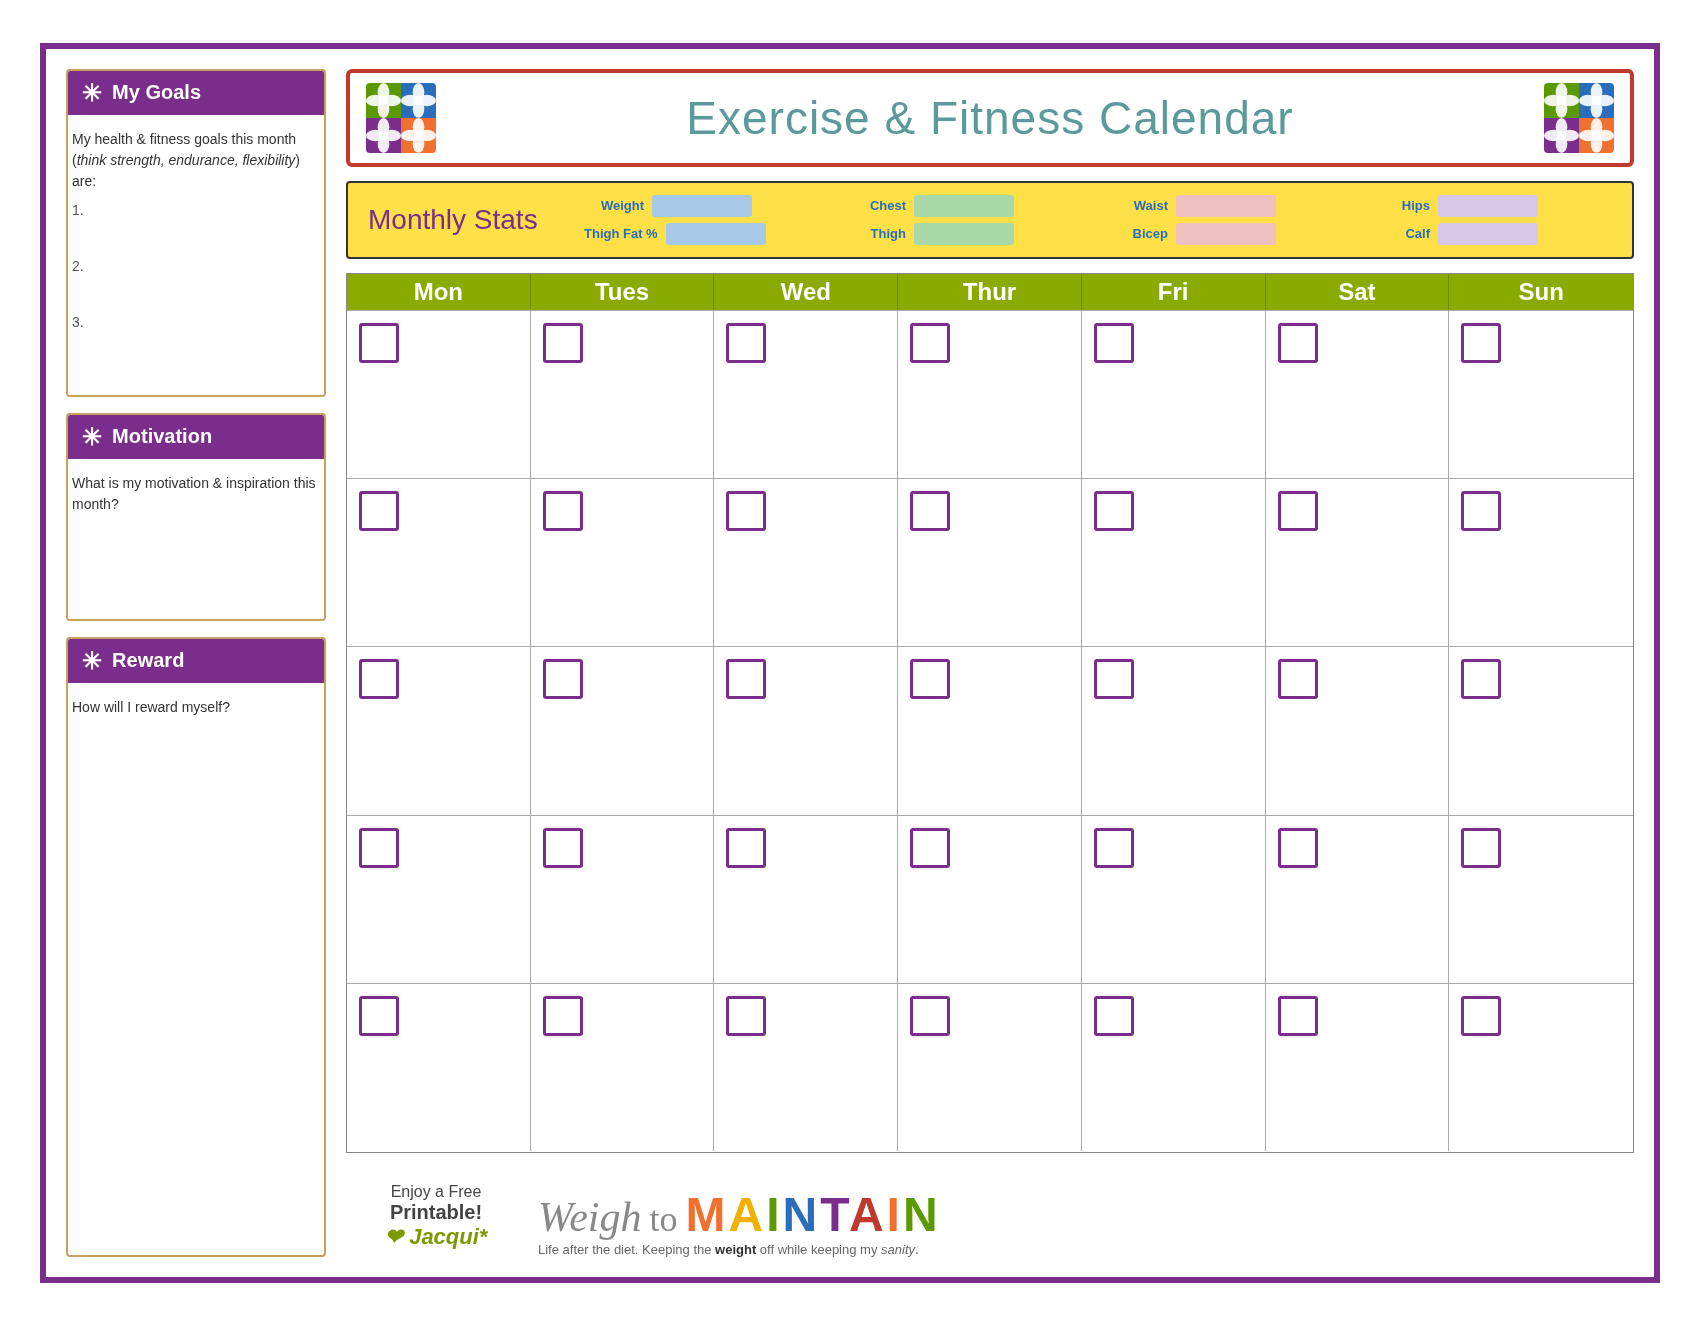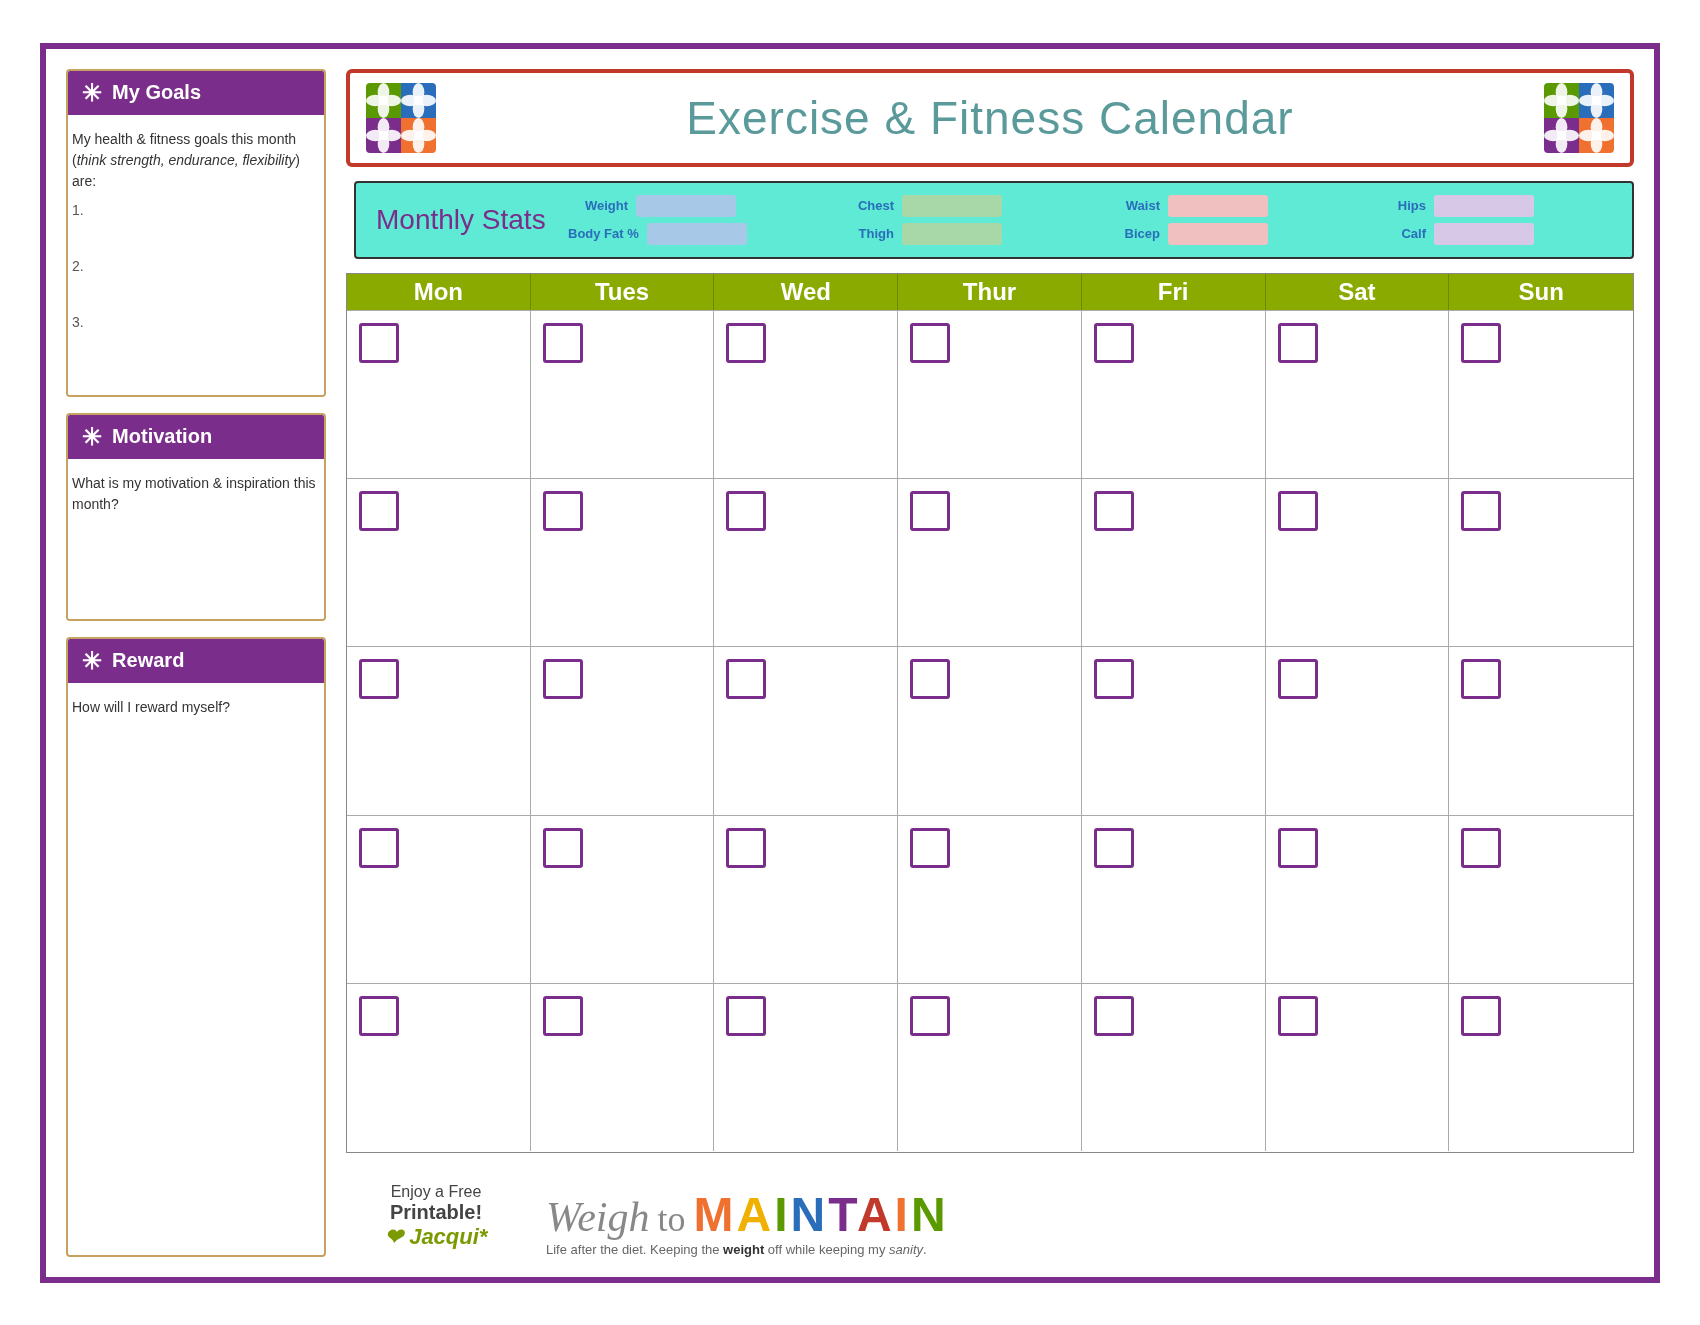--- a/index.html
+++ b/index.html
@@ -152,23 +152,22 @@
       margin-left: 6px;
     }
 
     
     .monthly-stats {
       border: 2px solid #333;
       border-radius: 4px;
       display: flex;
       align-items: center;
       padding: 12px 20px;
-      gap: 12px;
-      background: #5eead4;
-      margin-left: 8px;
+      gap: 36px;
+      background: #fde047;
     }
     .monthly-stats-title {
       font-size: 28px;
       color: #7b2d8b;
       font-weight: normal;
       min-width: 180px;
     }
     .stats-grid {
       display: grid;
       grid-template-columns: repeat(4, 1fr);
@@ -246,21 +245,21 @@
       border-radius: 3px;
       background: white;
       margin: 4px;
       flex-shrink: 0;
     }
 
     
     .footer {
       display: flex;
       align-items: center;
-      gap: 20px;
+      gap: 12px;
       padding: 10px 0 0 0;
     }
     .footer-left {
       text-align: center;
       min-width: 180px;
     }
     .footer-left .enjoy {
       font-size: 16px;
       color: #444;
     }
@@ -435,21 +434,21 @@
         </div>
         <div class="stat-item">
           <span class="stat-label">Waist</span>
           <div class="stat-bar pink-bar"></div>
         </div>
         <div class="stat-item">
           <span class="stat-label">Hips</span>
           <div class="stat-bar lavender-bar"></div>
         </div>
         <div class="stat-item">
-          <span class="stat-label" style="min-width:70px;">Body Fat %</span>
+          <span class="stat-label" style="min-width:70px;">Thigh Fat %</span>
           <div class="stat-bar blue-bar"></div>
         </div>
         <div class="stat-item">
           <span class="stat-label">Thigh</span>
           <div class="stat-bar green-bar"></div>
         </div>
         <div class="stat-item">
           <span class="stat-label">Bicep</span>
           <div class="stat-bar pink-bar"></div>
         </div>

